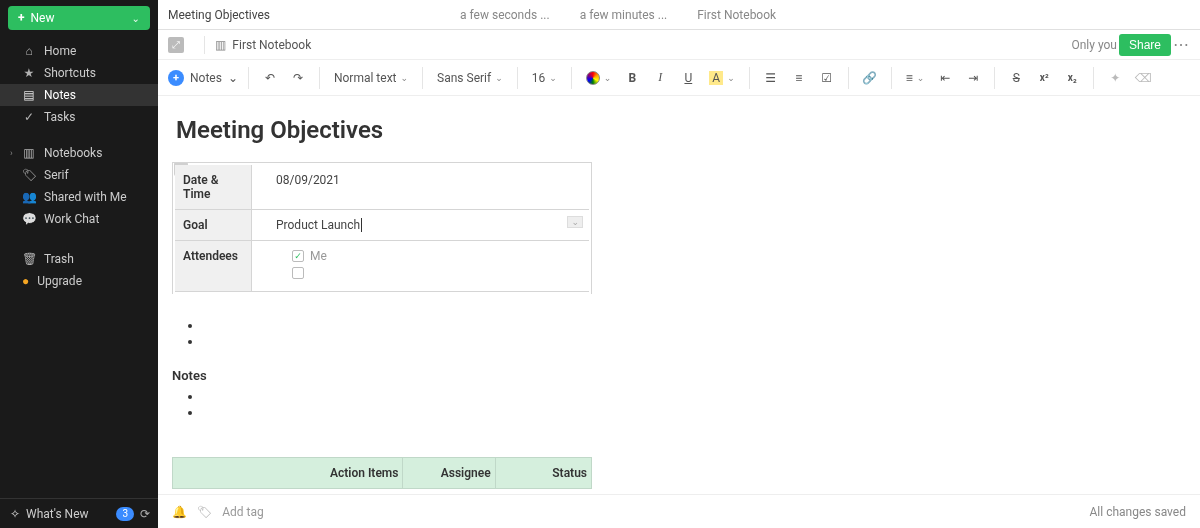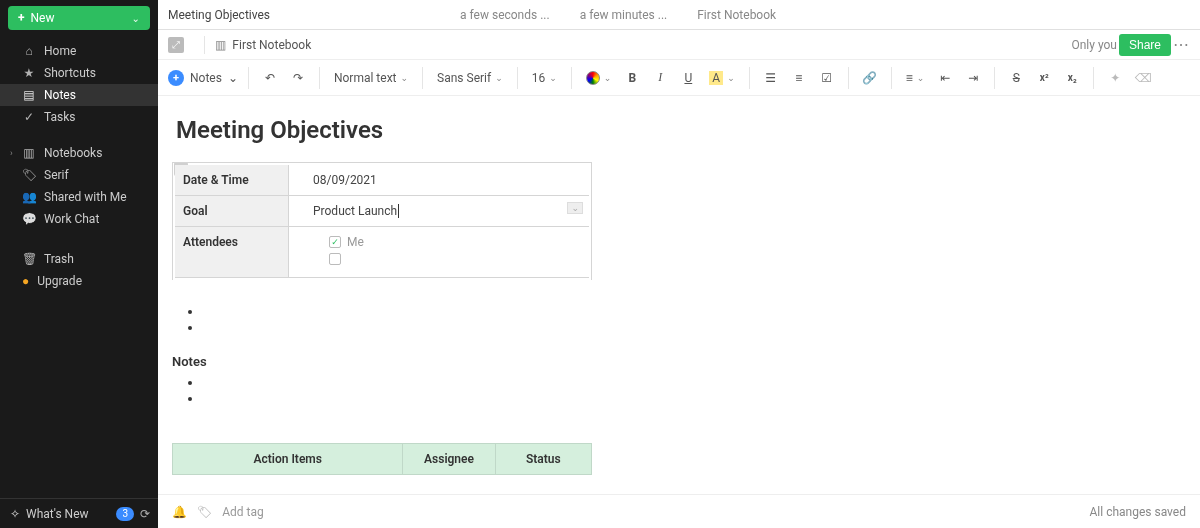--- a/index.html
+++ b/index.html
@@ -48,33 +48,33 @@
   .font-u { text-decoration:underline;}
   .font-hl { background:#ffe98a; padding:0 3px;}
   .strike { text-decoration: line-through;}
   .sup { font-size:10px;font-weight:bold;}
   .content-scroll { flex:1; overflow-y:auto; padding: 20px 0 0 0; position:relative;}
   .content-inner { padding: 0 0 0 14px;}
   .note-title { font-size:24px; font-weight:600; color:#333; padding-left: 4px; margin-bottom: 18px;}
   .drag-h { position:absolute; left:2px; width:14px; height:14px; background:#d0d0d0; border-radius:2px; font-size:9px; color:#fff; display:flex; align-items:center; justify-content:center;}
   .meta-table { border:1px solid #d5d5d5; border-bottom:none; width: 420px; font-size:12px; margin-bottom: 24px; position:relative;}
   .meta-row { display:flex; border-bottom:1px solid #d5d5d5;}
-  .meta-label { width:114px; background:#f0f0f0; padding:8px 8px; color:#333; font-weight:600; border-right:1px solid #d5d5d5;}
+  .meta-label { width:77px; background:#f0f0f0; padding:8px 8px; color:#333; font-weight:600; border-right:1px solid #d5d5d5;}
   .meta-val { flex:1; padding:8px 24px; color:#444; position:relative;}
   .meta-val .dd-car { position:absolute; right:6px; top:6px; font-size:9px; color:#aaa; background:#eee; padding:0 3px; border:1px solid #ddd;}
   .check-list { list-style:none; padding-left:16px;}
   .check-list li { display:flex; align-items:center; gap:6px; margin-bottom:4px;}
   .chk { width:12px; height:12px; border:1px solid #bbb; border-radius:2px; display:inline-flex; align-items:center; justify-content:center; font-size:9px;}
   .chk.checked { color:#2dbe60;}
   .section-h { font-weight:600; color:#333; font-size:13px; margin: 0 0 6px 0;}
   .bullet-list { list-style:disc; padding-left:30px; font-size:12px; color:#333;}
   .bullet-list li { height:16px;}
   .spacer-v { height:18px;}
   .action-table { border:1px solid #c8d8cd; border-bottom:none; width:420px; font-size:12px; border-collapse:collapse;}
-  .action-table th { background:#d5efdd; text-align:center; font-weight:600; padding:8px 16px; border:1px solid #c0d8c8; color:#333;}
+  .action-table th { background:#d5efdd; text-align:right; font-weight:600; padding:8px 4px; border:1px solid #c0d8c8; color:#333;}
   .footer { height: 34px; border-top:1px solid #eee; display:flex; align-items:center; padding:0 14px; font-size:12px; color:#999; gap:10px;}
   .footer .right { margin-left:auto; color:#888;}
   .cursor-caret { border-right:1px solid #333; padding-right:1px;}
 </style>
 </head>
 <body>
 
 <div class="app">
 
   <div class="sidebar">

